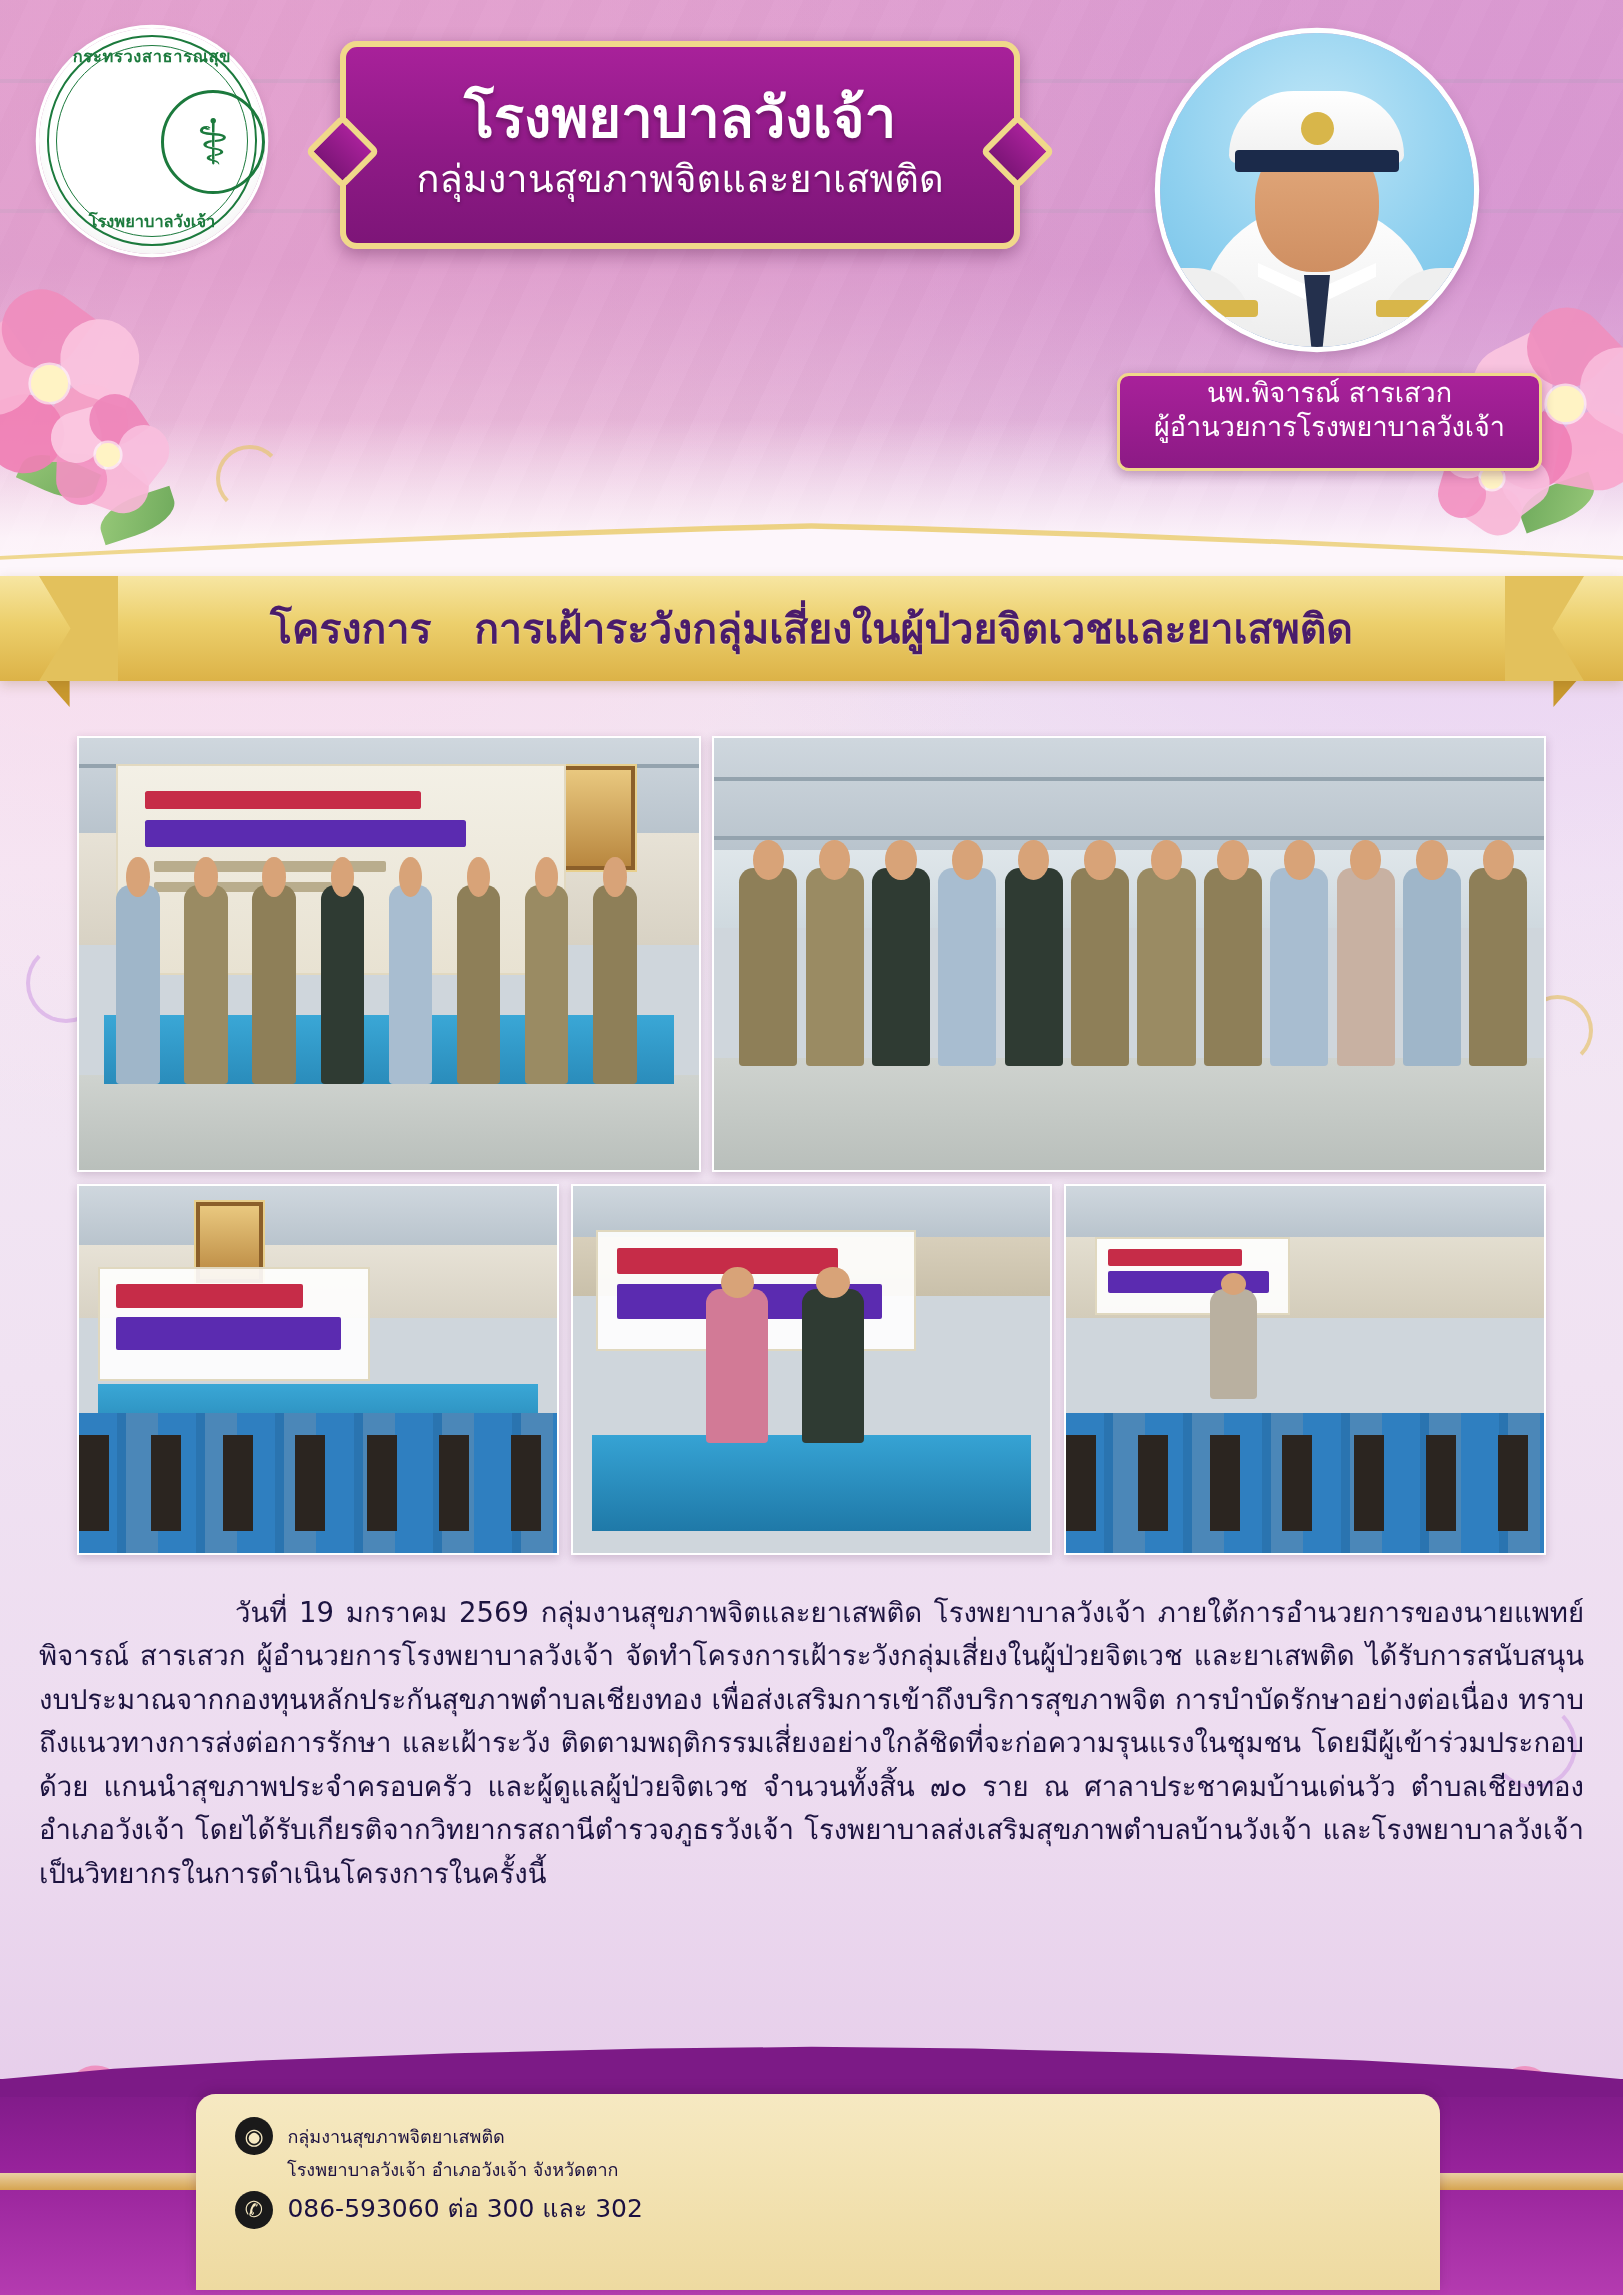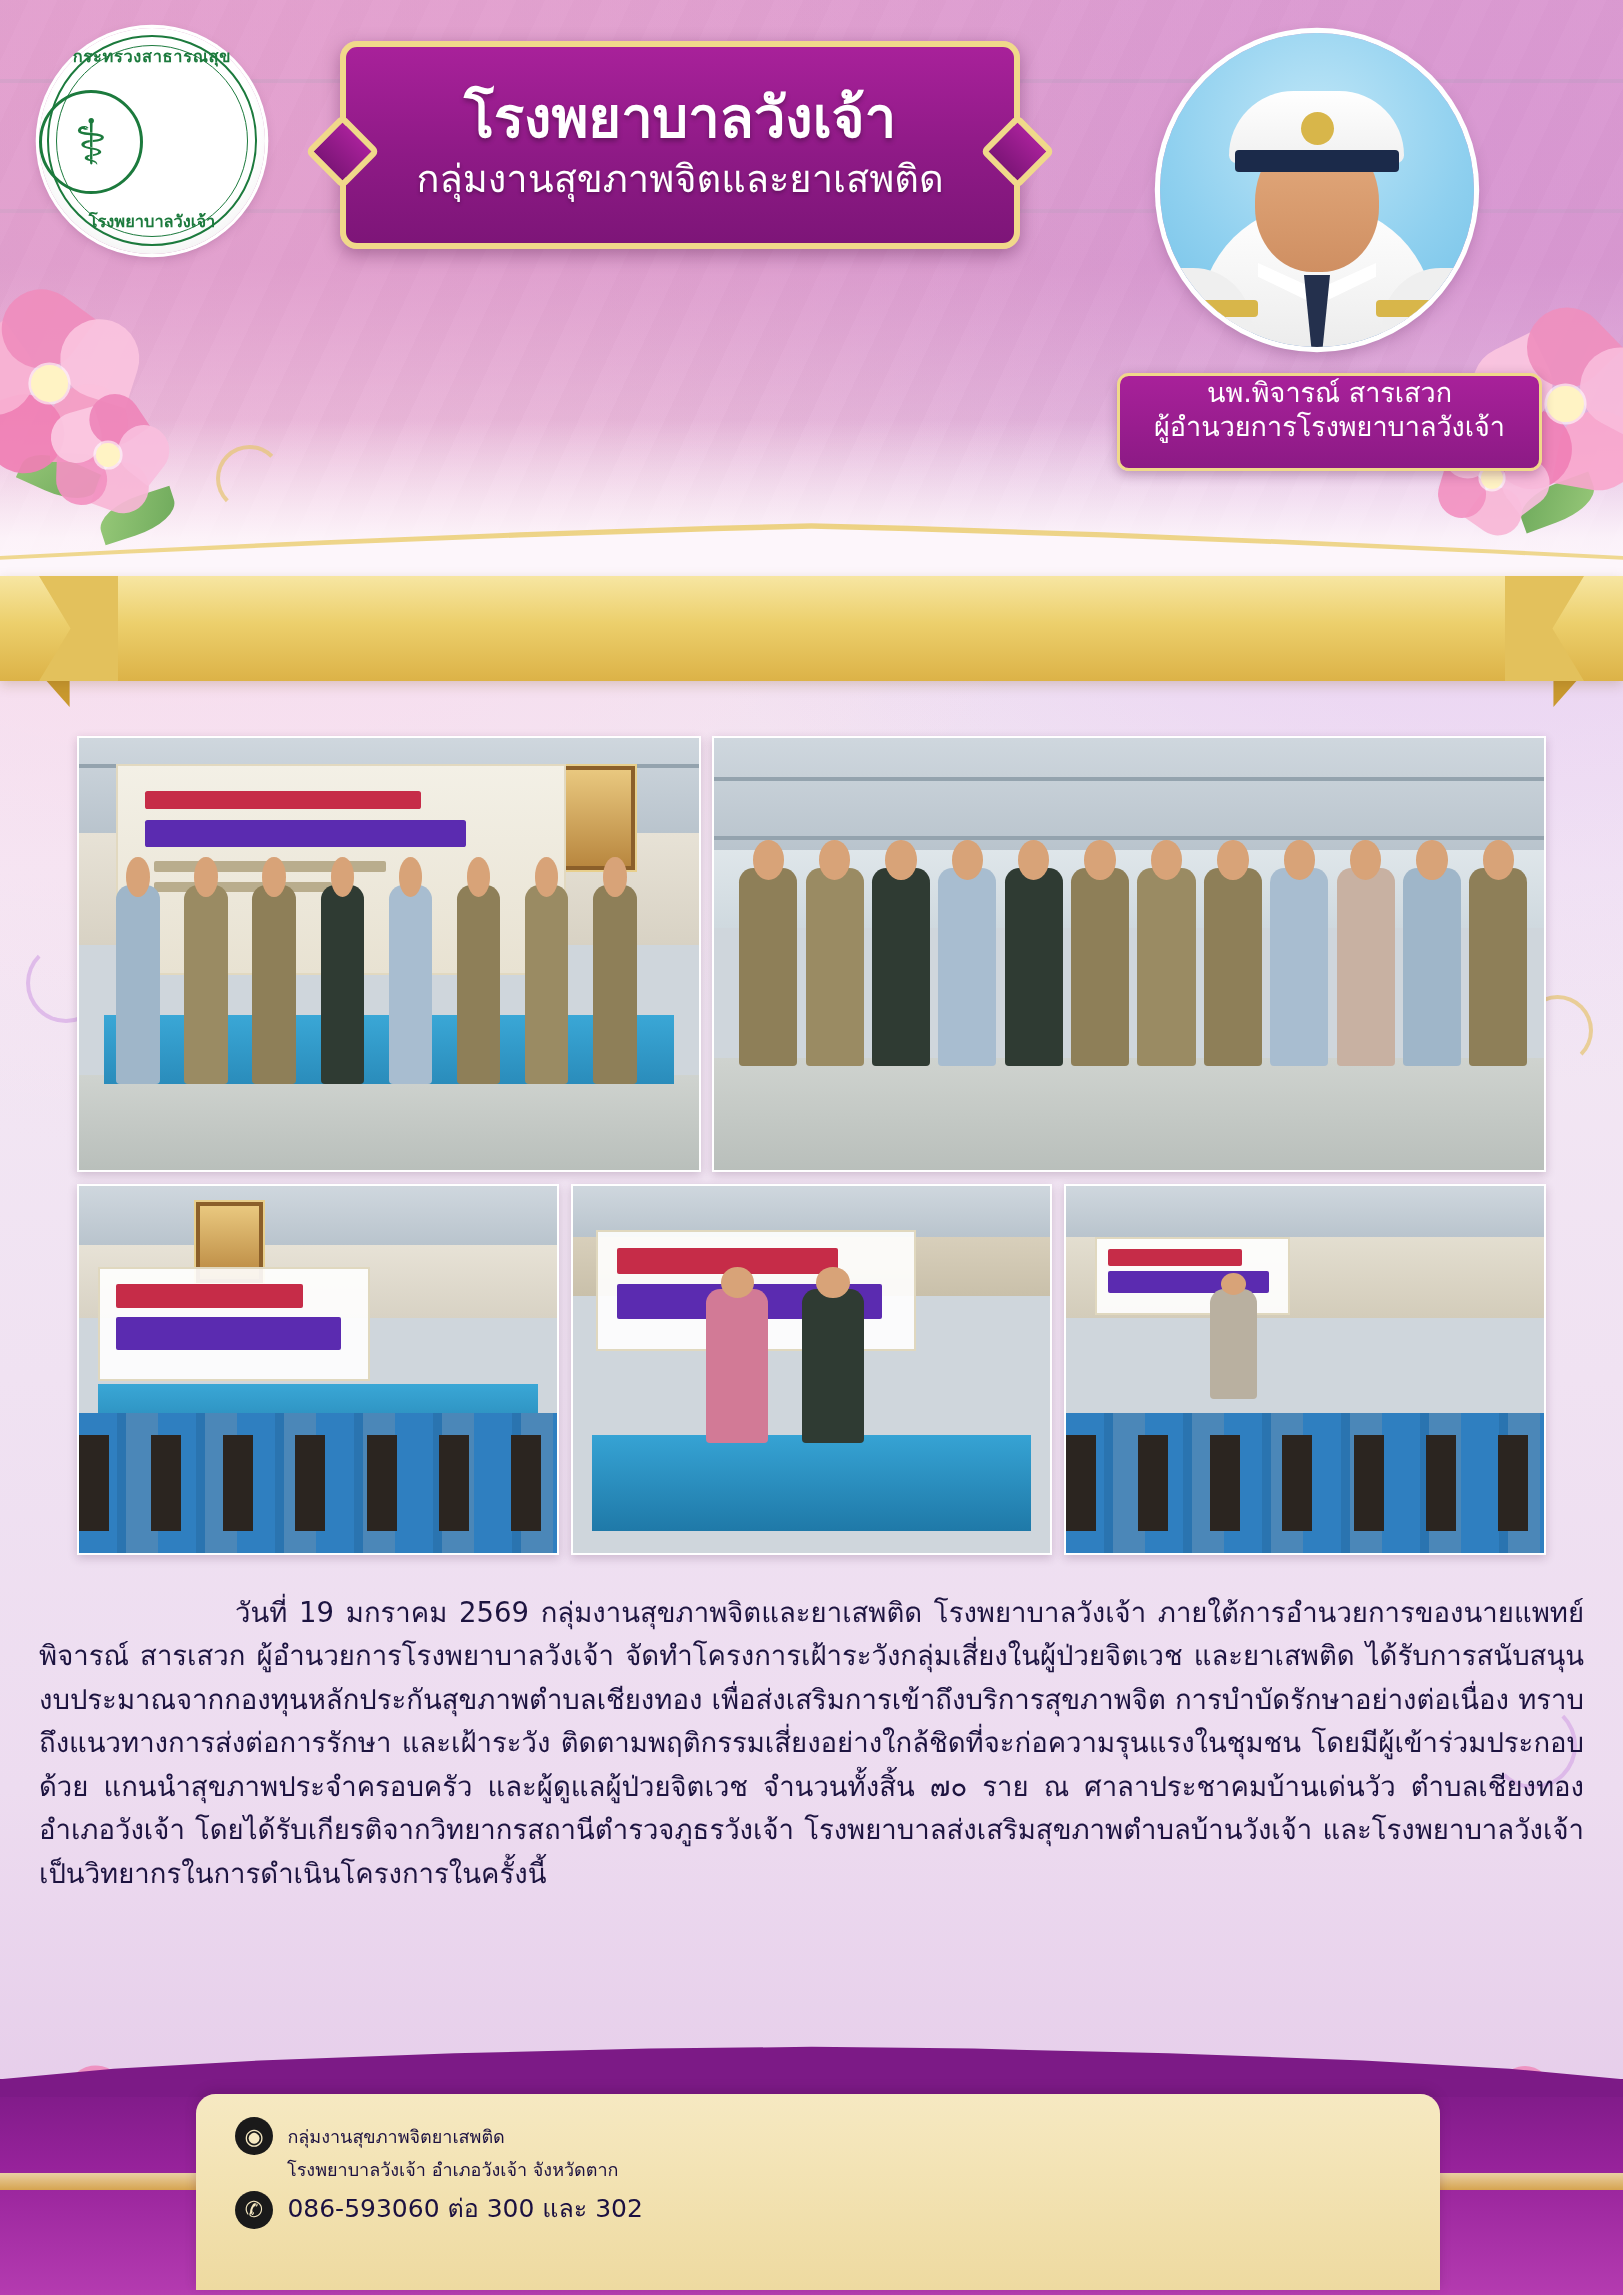--- a/index.html
+++ b/index.html
@@ -65,21 +65,21 @@
     border-radius:50%;
     z-index:4;
   }
   .swirl.b{border-color:rgba(214,170,230,.7);}
   
   .logo{
     position:absolute;left:39px;top:27.5px;width:226px;height:226px;z-index:8;
     border-radius:50%;
     background:radial-gradient(circle at 50% 45%,#ffffff 62%,#f4f4f4 76%,#ffffff 100%);
     box-shadow:0 0 0 3.3px #ffffff, 0 3.9px 11.8px rgba(80,20,70,.25);
-    display:flex;align-items:flex-start;justify-content:center;flex-direction:column;
+    display:flex;align-items:flex-end;justify-content:center;flex-direction:column;
   }
   .logo .ring{
     position:absolute;inset:7.9px;border-radius:50%;border:2.6px solid #1c7a3d;
   }
   .logo .ring2{position:absolute;inset:17px;border-radius:50%;border:1.3px solid #1c7a3d;}
   .logo-top-text{
     position:absolute;top:15.7px;left:0;width:100%;text-align:center;
     font-size:16.4px;color:#1c7a3d;font-weight:bold;letter-spacing:0.7px;
   }
   .logo-bottom-text{
@@ -363,20 +363,25 @@
   <div class="name-ribbon">
     <div>นพ.พิจารณ์ สารเสวก</div>
     <div>ผู้อำนวยการโรงพยาบาลวังเจ้า</div>
   </div>
 
   <div class="gold-tail-l"></div>
   <div class="gold-tail-r"></div>
   <div class="gold-banner">
     <div class="notch-l"></div>
     <div class="notch-r"></div>
+    <div class="bar-text">
+      <span>โครงการ</span>
+      <span>&nbsp;</span>
+      <span class="bold">การเฝ้าระวังกลุ่มเสี่ยงในผู้ป่วยจิตเวชและยาเสพติด</span>
+    </div>
   </div>
 
   <div class="photos">
 
     <div class="row r1">
 
       <div class="ph a">
         <div class="scene">
           <div class="ceiling"></div>
           <div class="ceilbar" style="top:26px;"></div>

